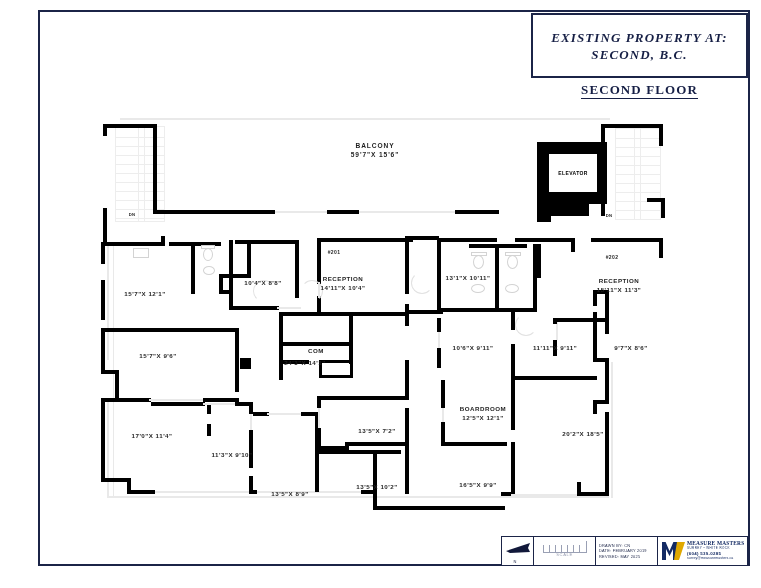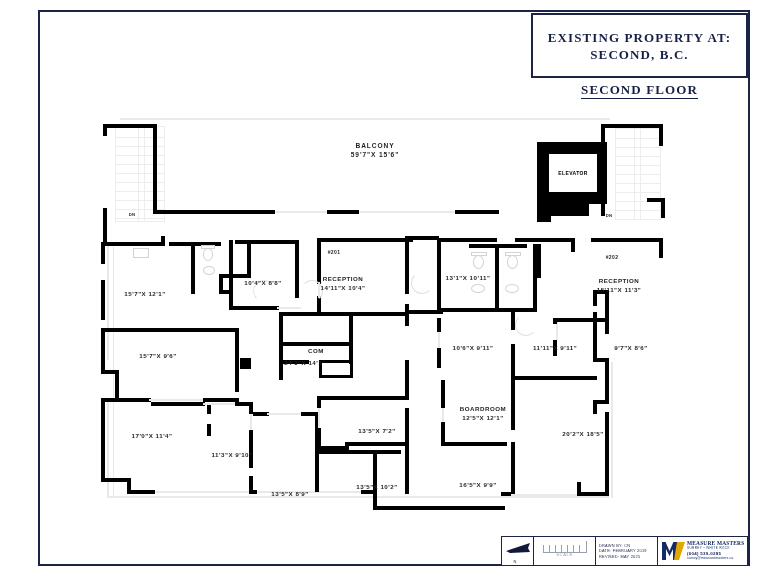--- a/index.html
+++ b/index.html
@@ -12,20 +12,21 @@
   #sheet-border{
     position:absolute;left:38px;top:10px;width:712px;height:556px;
     border:2px solid #1b2447;box-sizing:border-box;background:#fff;
   }
   
   #title-block{
     position:absolute;left:531px;top:13px;width:217px;height:65px;
     border:2px solid #1b2447;box-sizing:border-box;
     display:flex;flex-direction:column;align-items:center;justify-content:center;
     background:#fff;
+    font-style:italic;
   }
   #title-block .tl{
     font-family:"Liberation Serif", serif;
     font-weight:bold;font-size:13px;letter-spacing:1.1px;
     color:#161f45;line-height:17px;white-space:nowrap;
   }
   #subtitle{
     position:absolute;left:531px;top:82px;width:217px;
     text-align:center;
     font-family:"Liberation Serif", serif;

